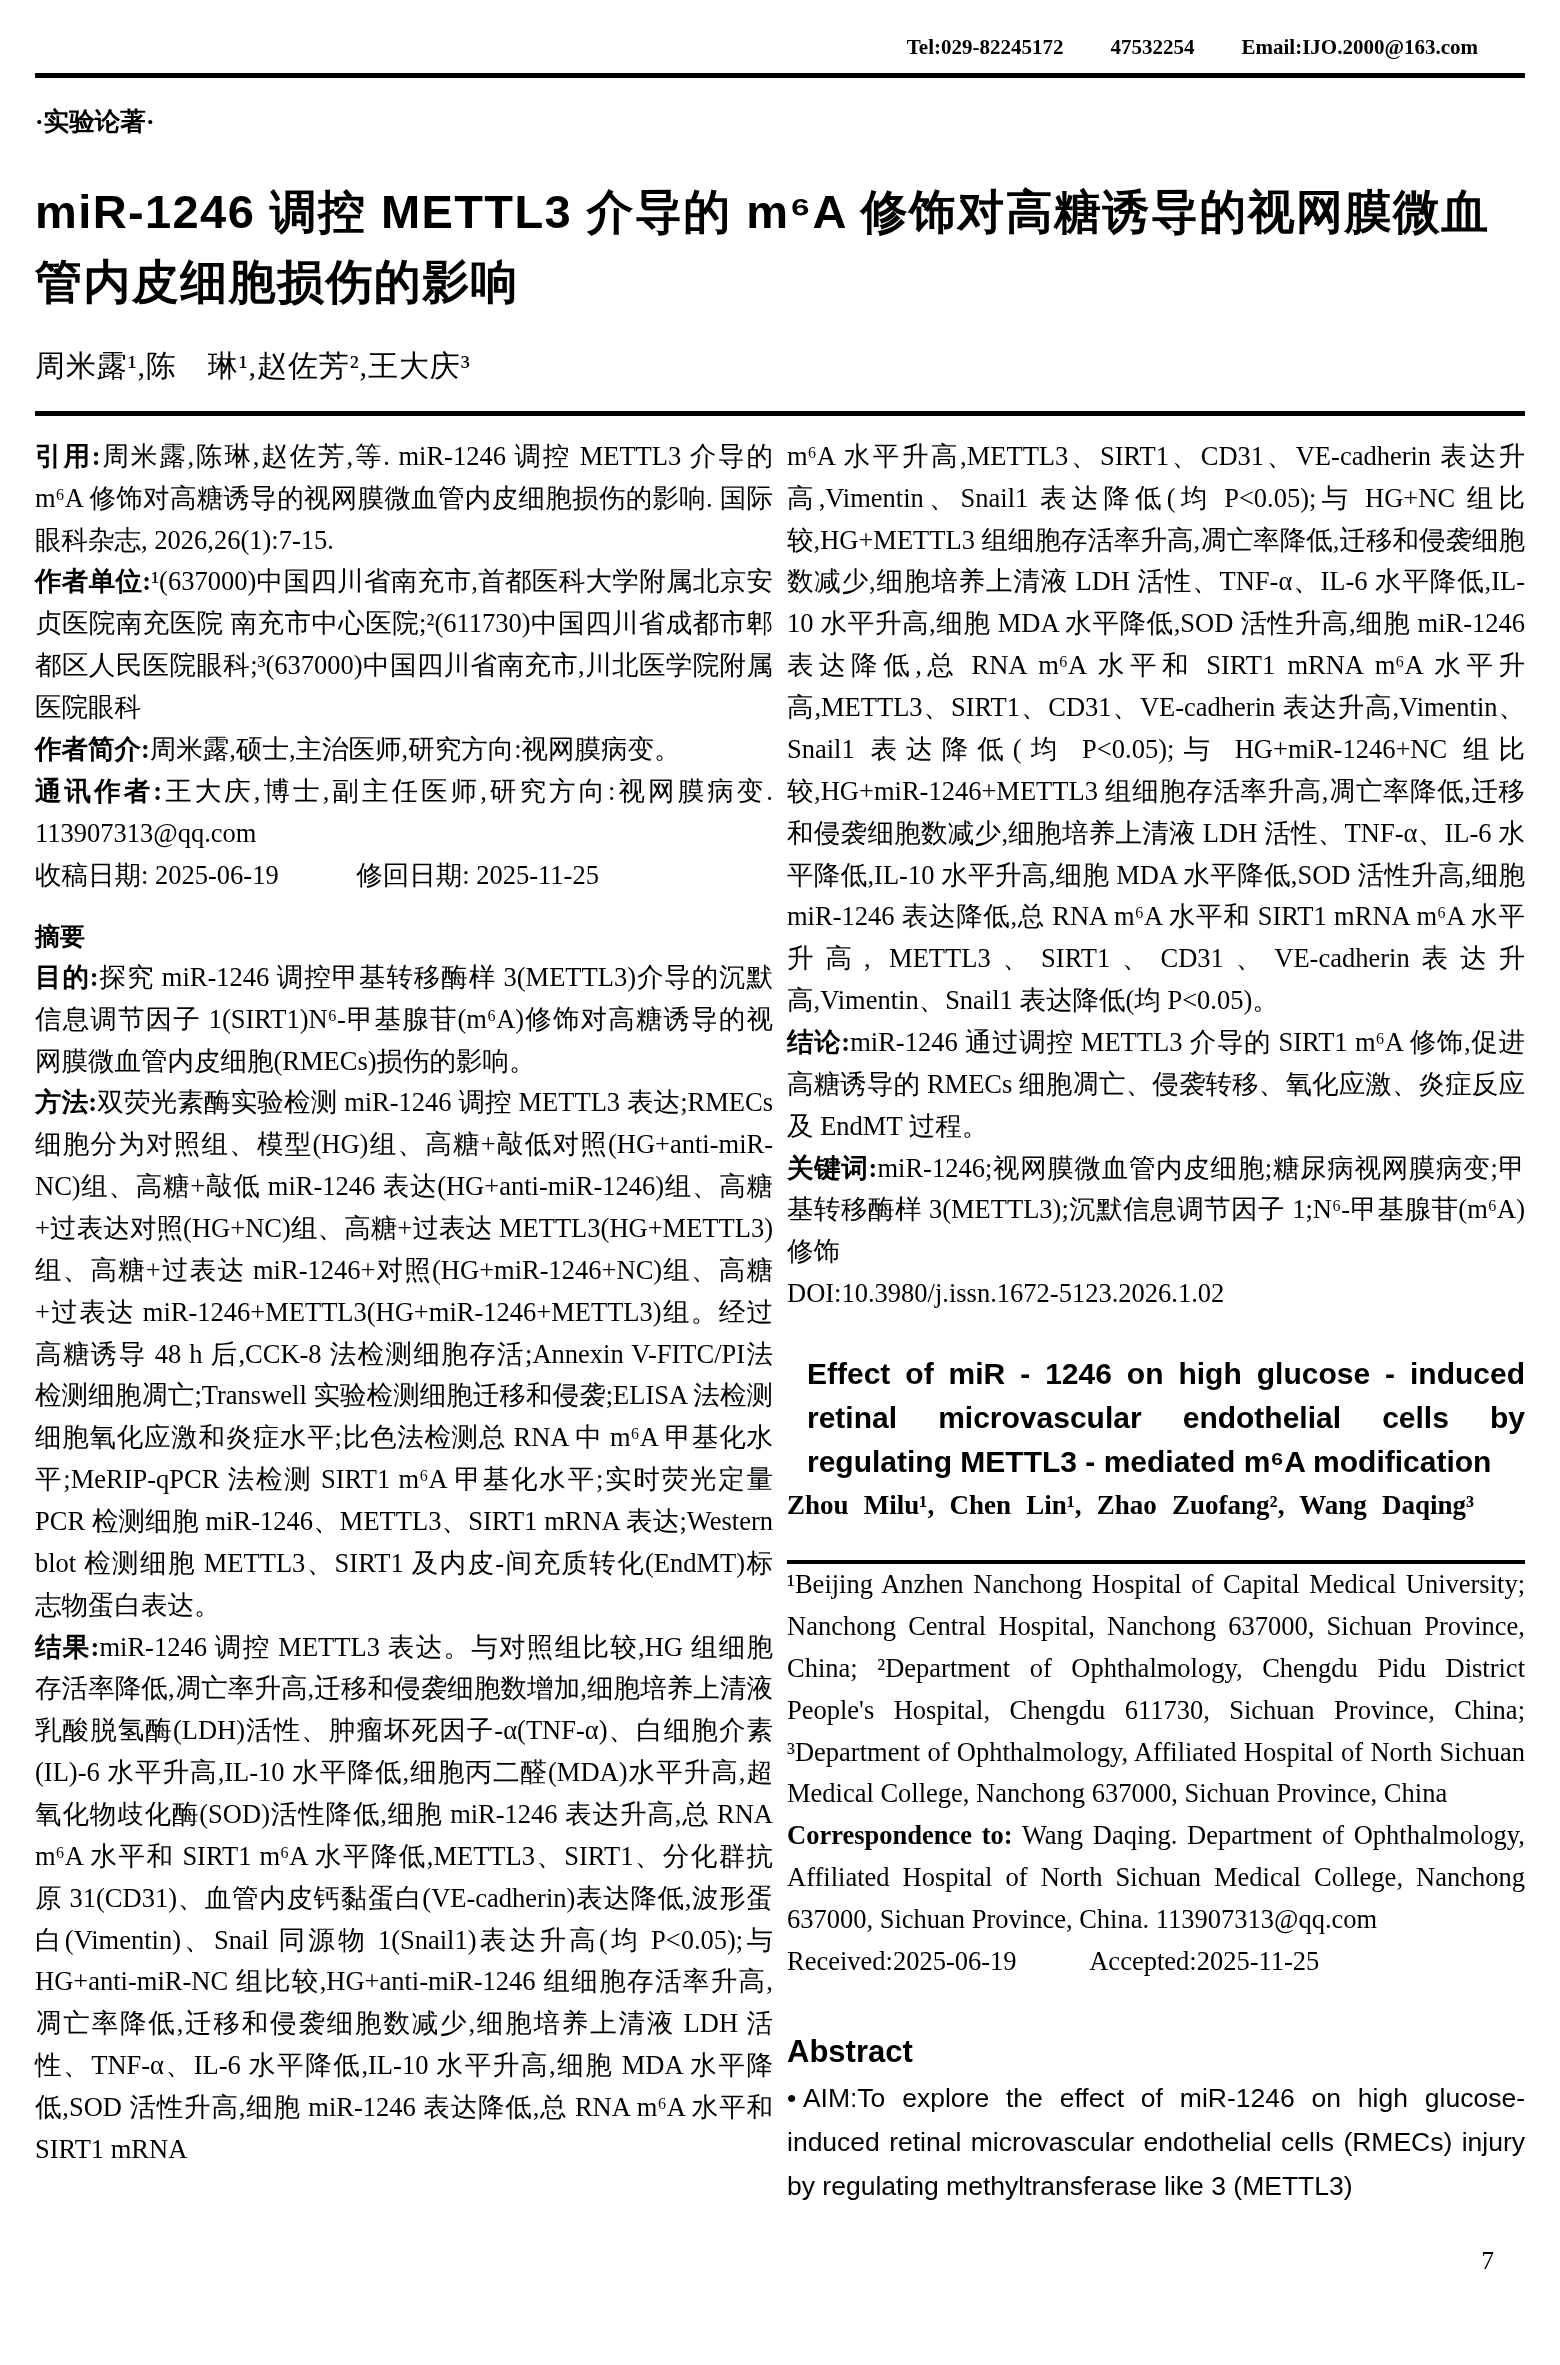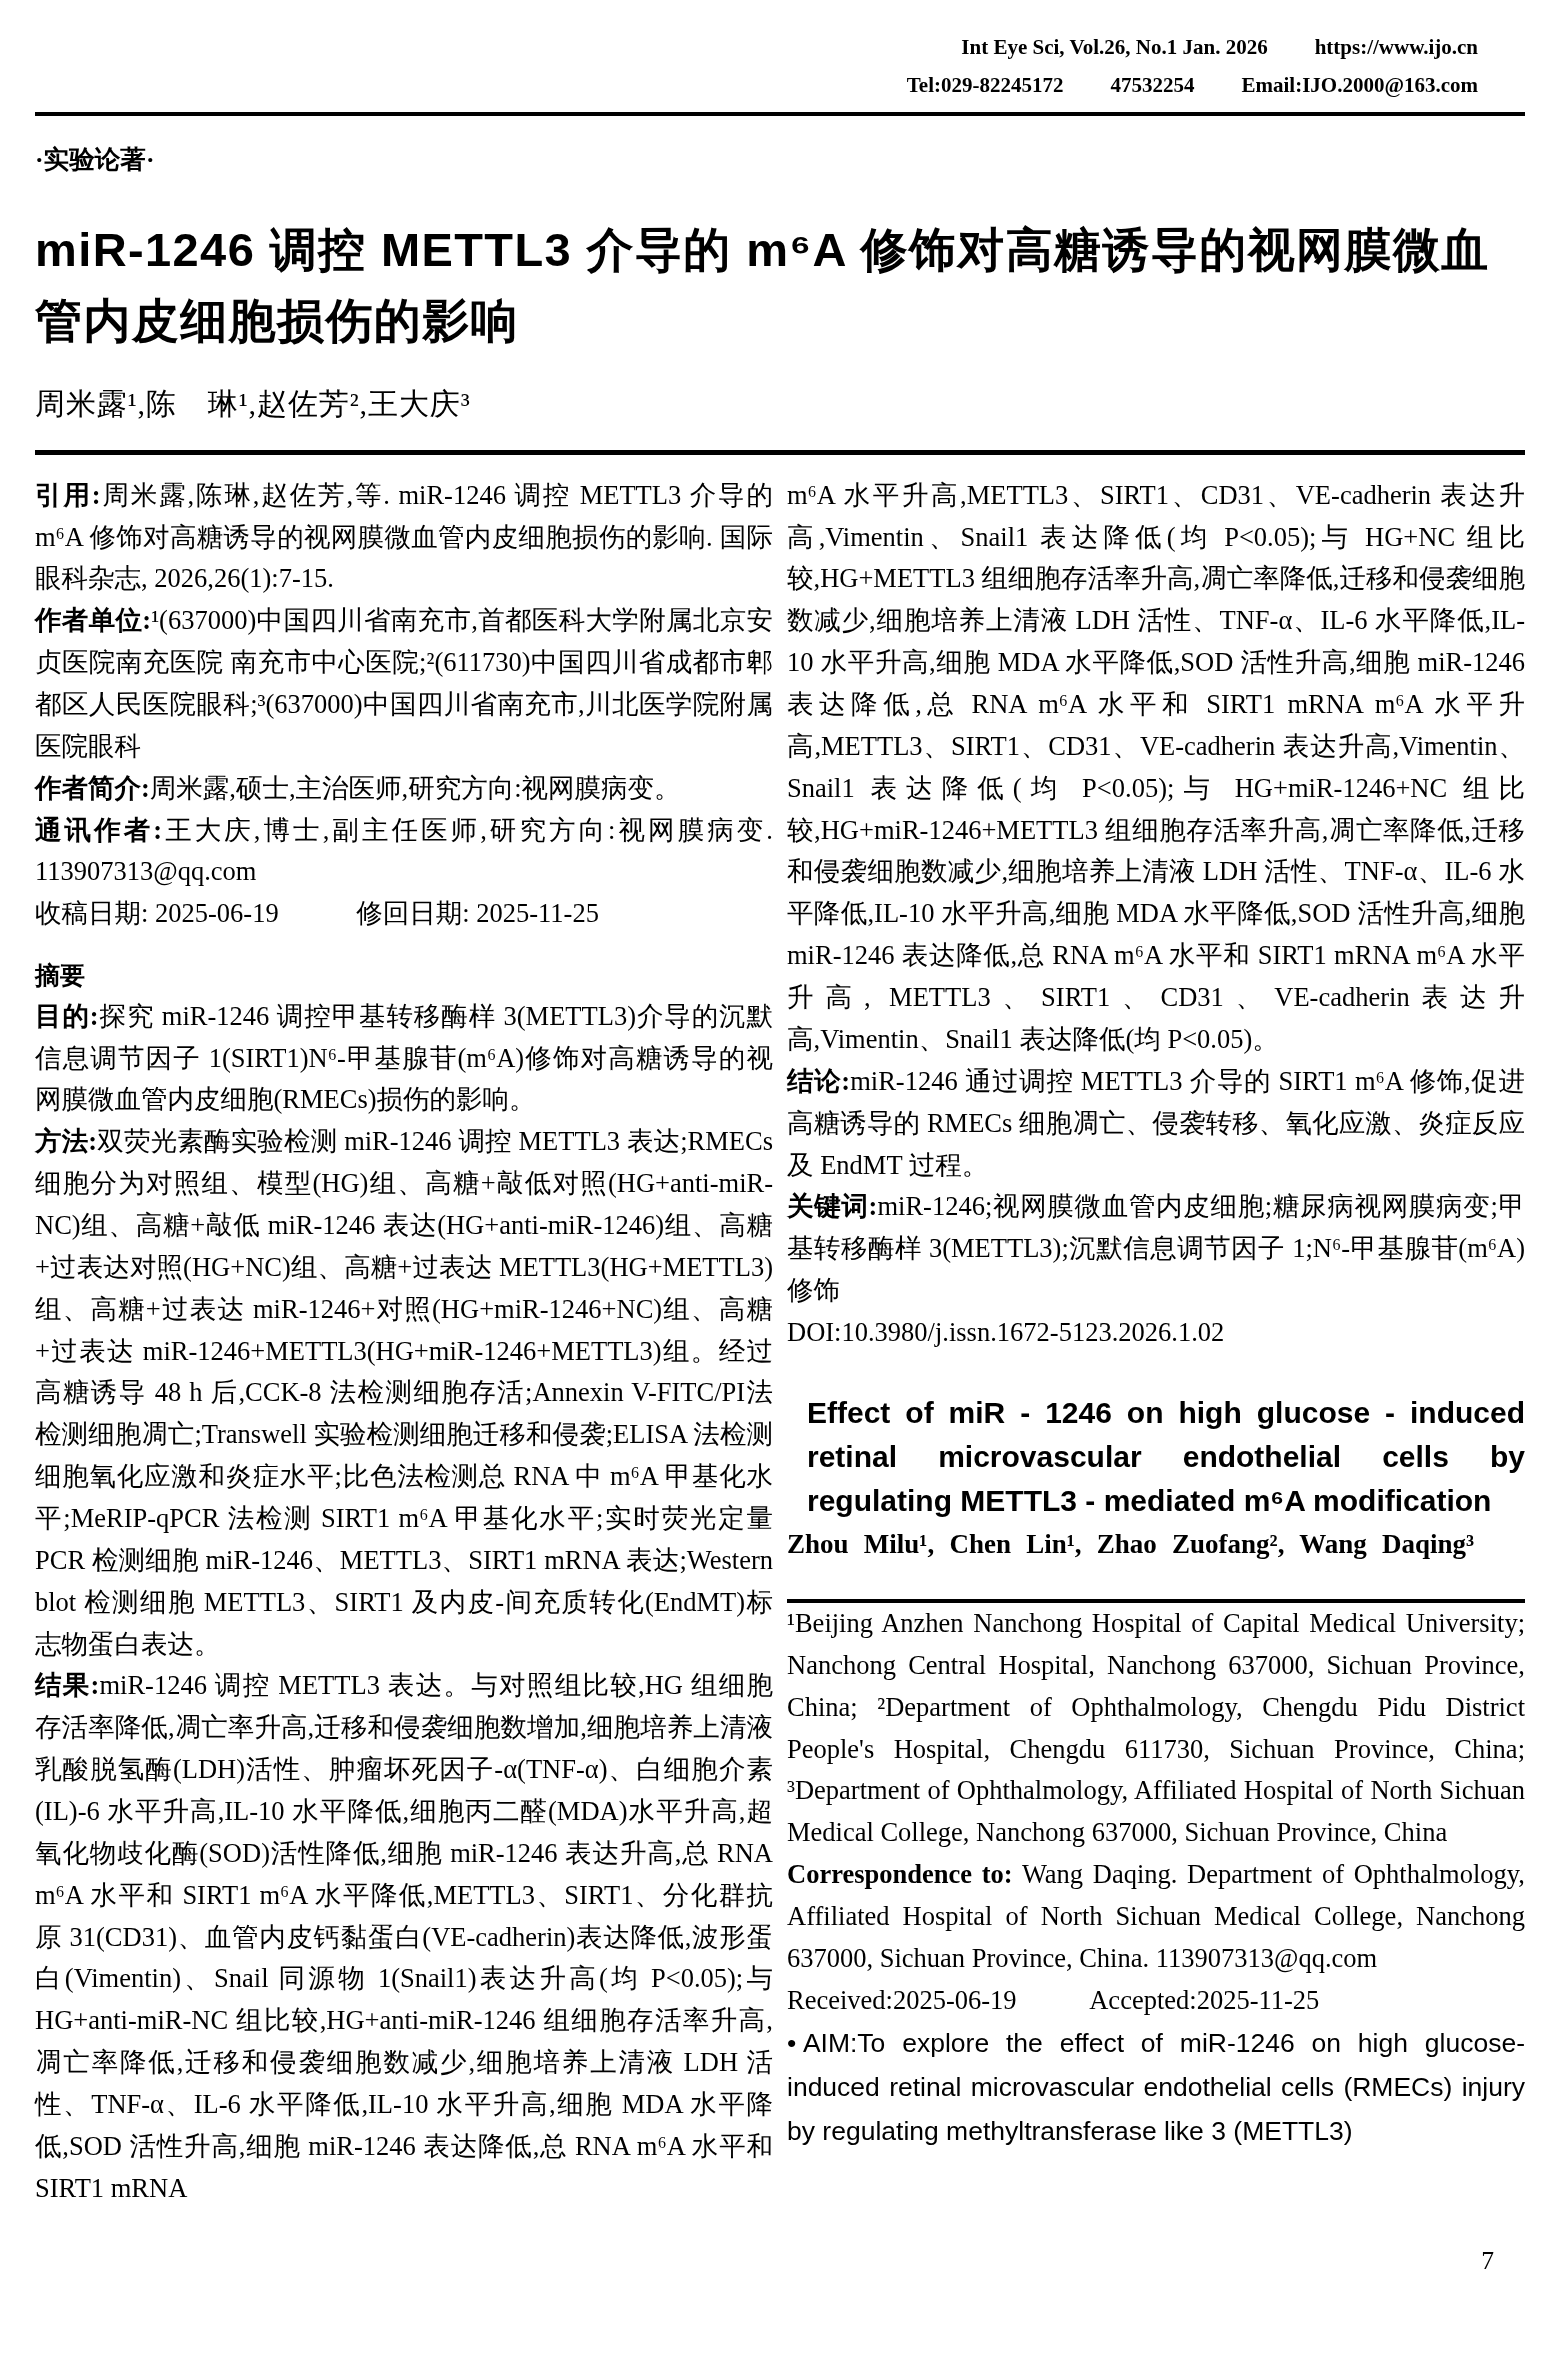--- a/index.html
+++ b/index.html
@@ -54,23 +54,20 @@
   .aim-en .bullet { margin-right:6.6px; }
   .page-num { position:absolute; right:66px; bottom:90px; font-size:25.6px; }
 </style>
 </head>
 <body>
 
 <div class="page">
 
   <div class="header-info">
     <div>
-      <span>Int Eye Sci, Vol.26, No.1 Jan. 2026</span><span class="sep"></span><span>https://www.ijo.cn</span>
-    </div>
-    <div>
       <span>Tel:029-82245172</span><span class="sep"></span><span>47532254</span><span class="sep"></span><span>Email:IJO.2000@163.com</span>
     </div>
   </div>
   <div class="rule"></div>
   <div class="article-type">·实验论著·</div>
 
   <h1 class="cn-title">miR-1246 调控 METTL3 介导的 m⁶A 修饰对高糖诱导的视网膜微血管内皮细胞损伤的影响</h1>
   <div class="authors-cn">周米露¹,陈　琳¹,赵佐芳²,王大庆³</div>
   <div class="rule2"></div>
 
@@ -118,20 +115,21 @@
 
       <p class="affil-en">¹Beijing Anzhen Nanchong Hospital of Capital Medical University; Nanchong Central Hospital, Nanchong 637000, Sichuan Province, China; ²Department of Ophthalmology, Chengdu Pidu District People's Hospital, Chengdu 611730, Sichuan Province, China; ³Department of Ophthalmology, Affiliated Hospital of North Sichuan Medical College, Nanchong 637000, Sichuan Province, China</p>
 
       <p><b>Correspondence to:</b> <span>Wang Daqing. Department of Ophthalmology, Affiliated Hospital of North Sichuan Medical College, Nanchong 637000, Sichuan Province, China. 113907313@qq.com</span></p>
 
       <p class="received-en">
         <span>Received:</span><span>2025-06-19</span>
         <span class="d2">Accepted:</span><span>2025-11-25</span>
       </p>
 
+      <h2 class="abstract-h">Abstract</h2>
 
       <p class="aim-en"><span class="bullet">•</span><span>AIM:</span><span>To explore the effect of miR-1246 on high glucose-induced retinal microvascular endothelial cells (RMECs) injury by regulating methyltransferase like 3 (METTL3)</span></p>
     </div>
   </div>
 
   <div class="page-num">7</div>
 </div>
 
 
 </body></html>

